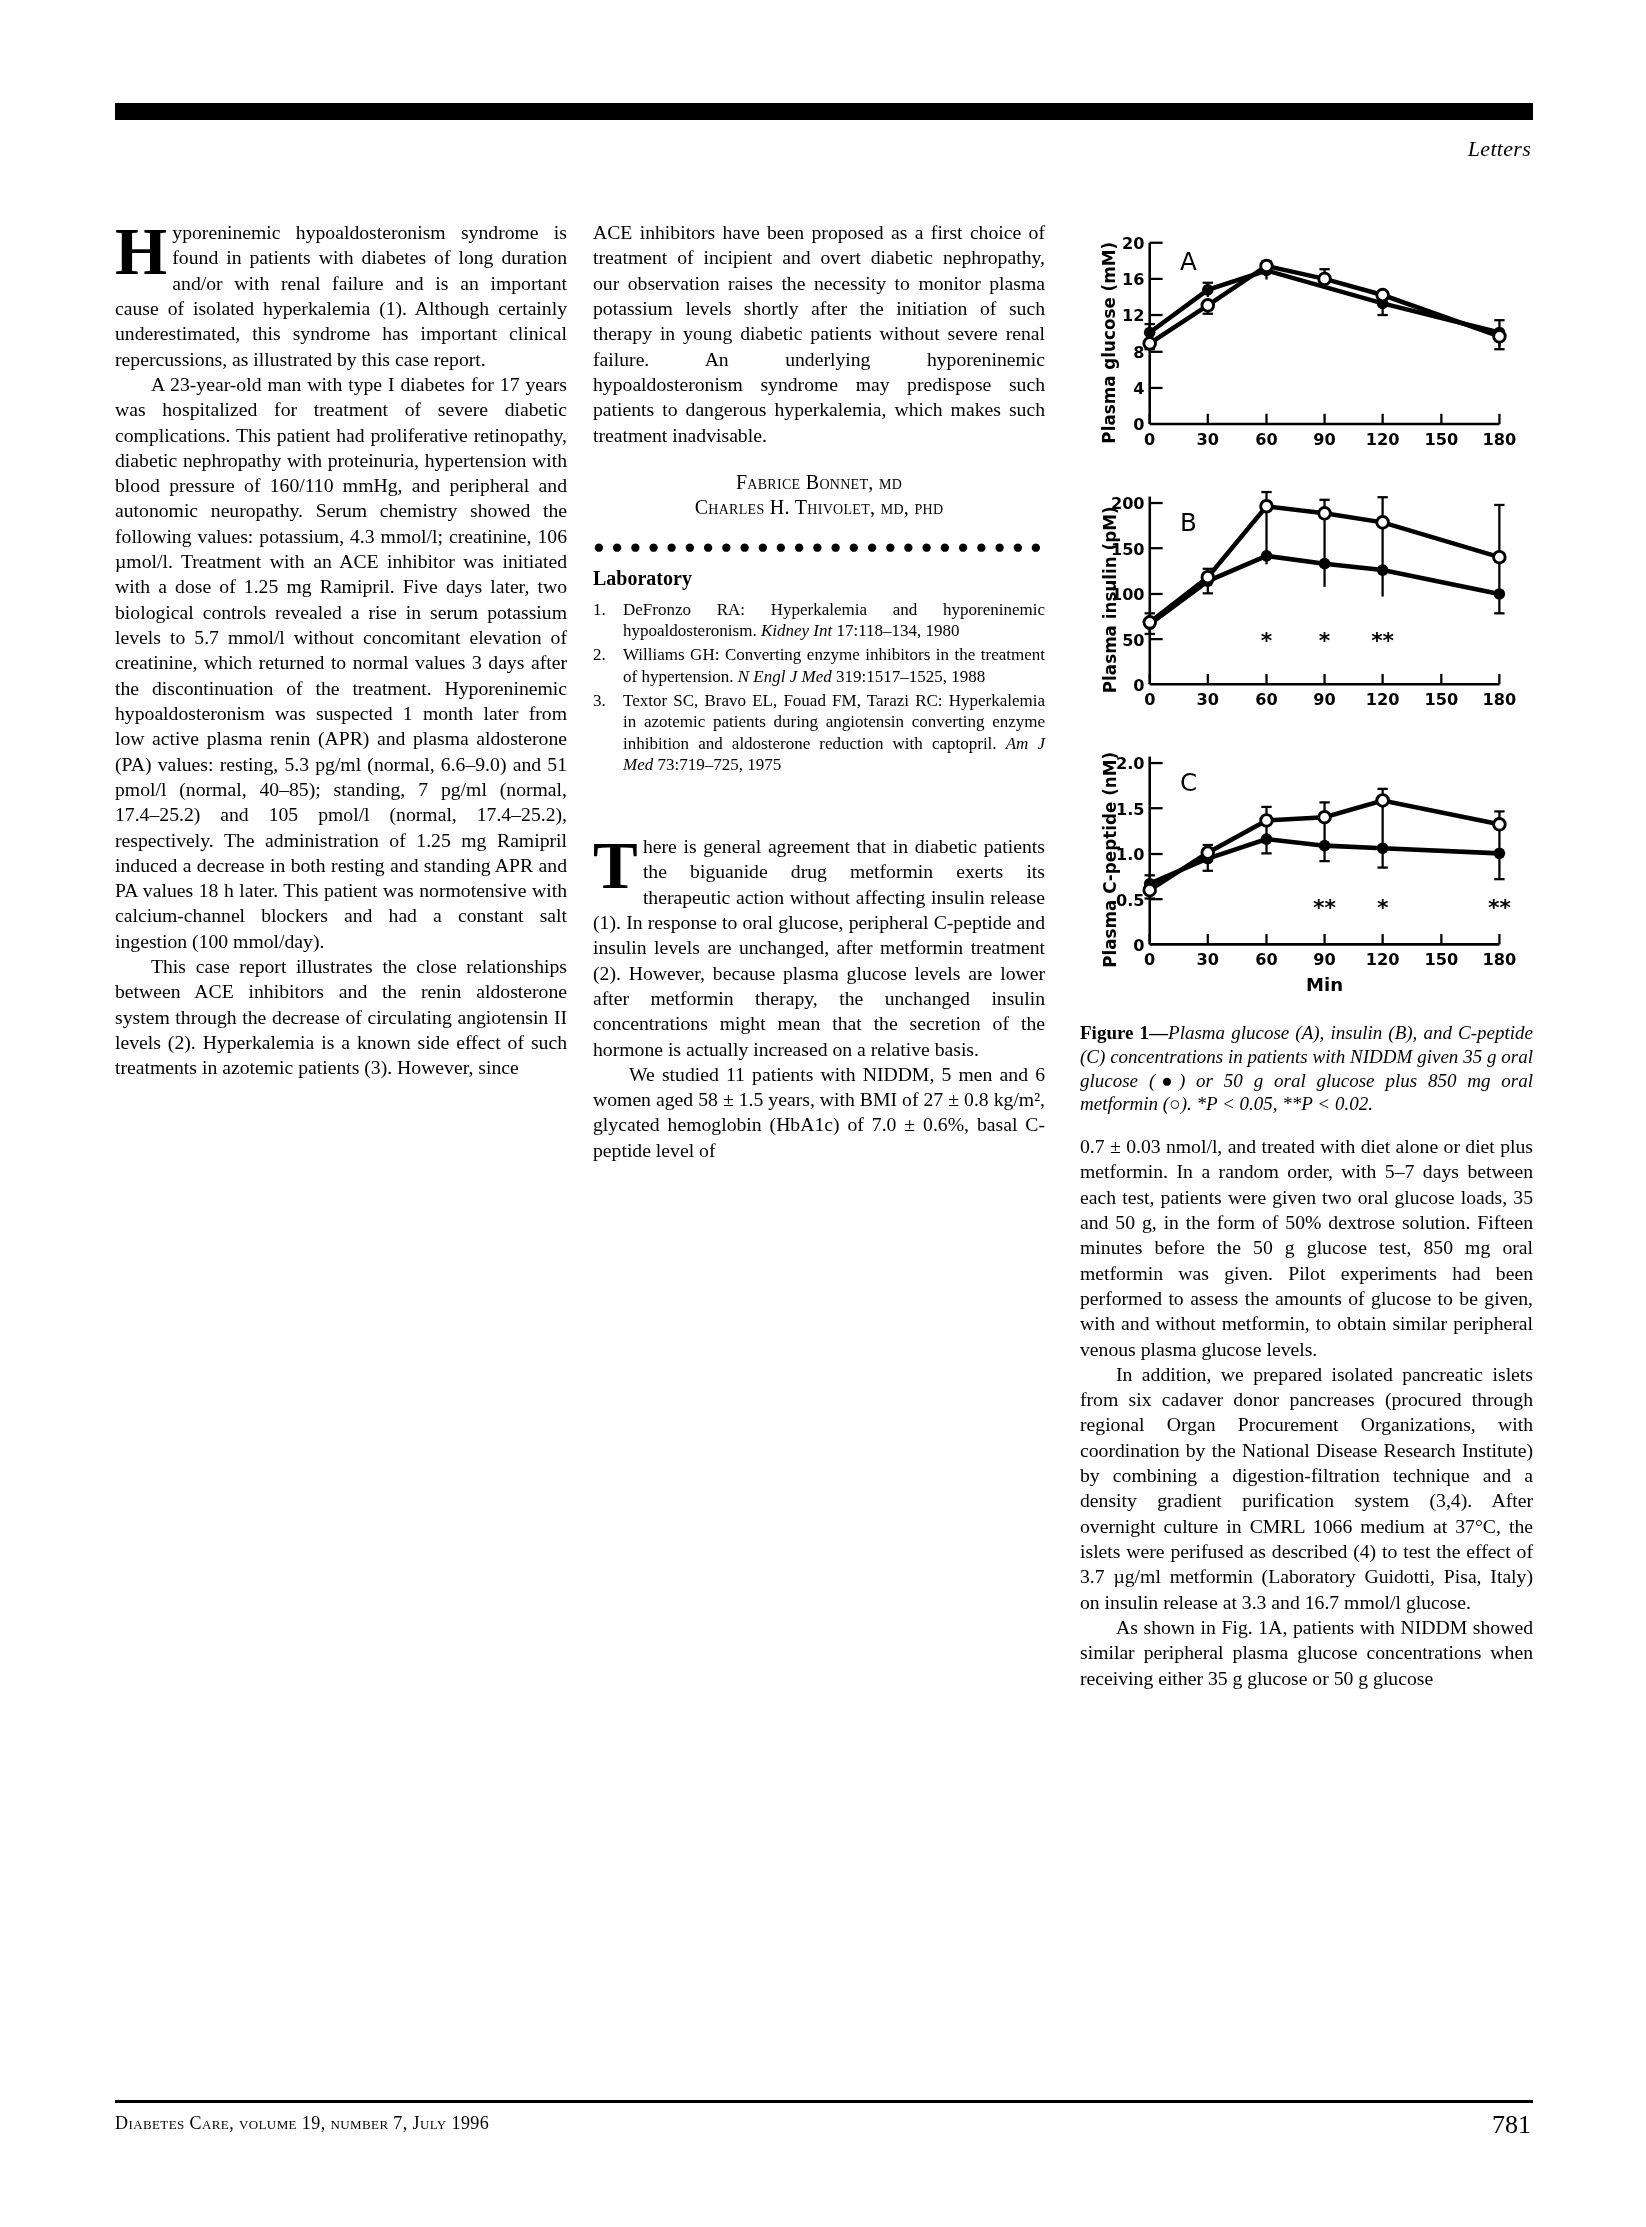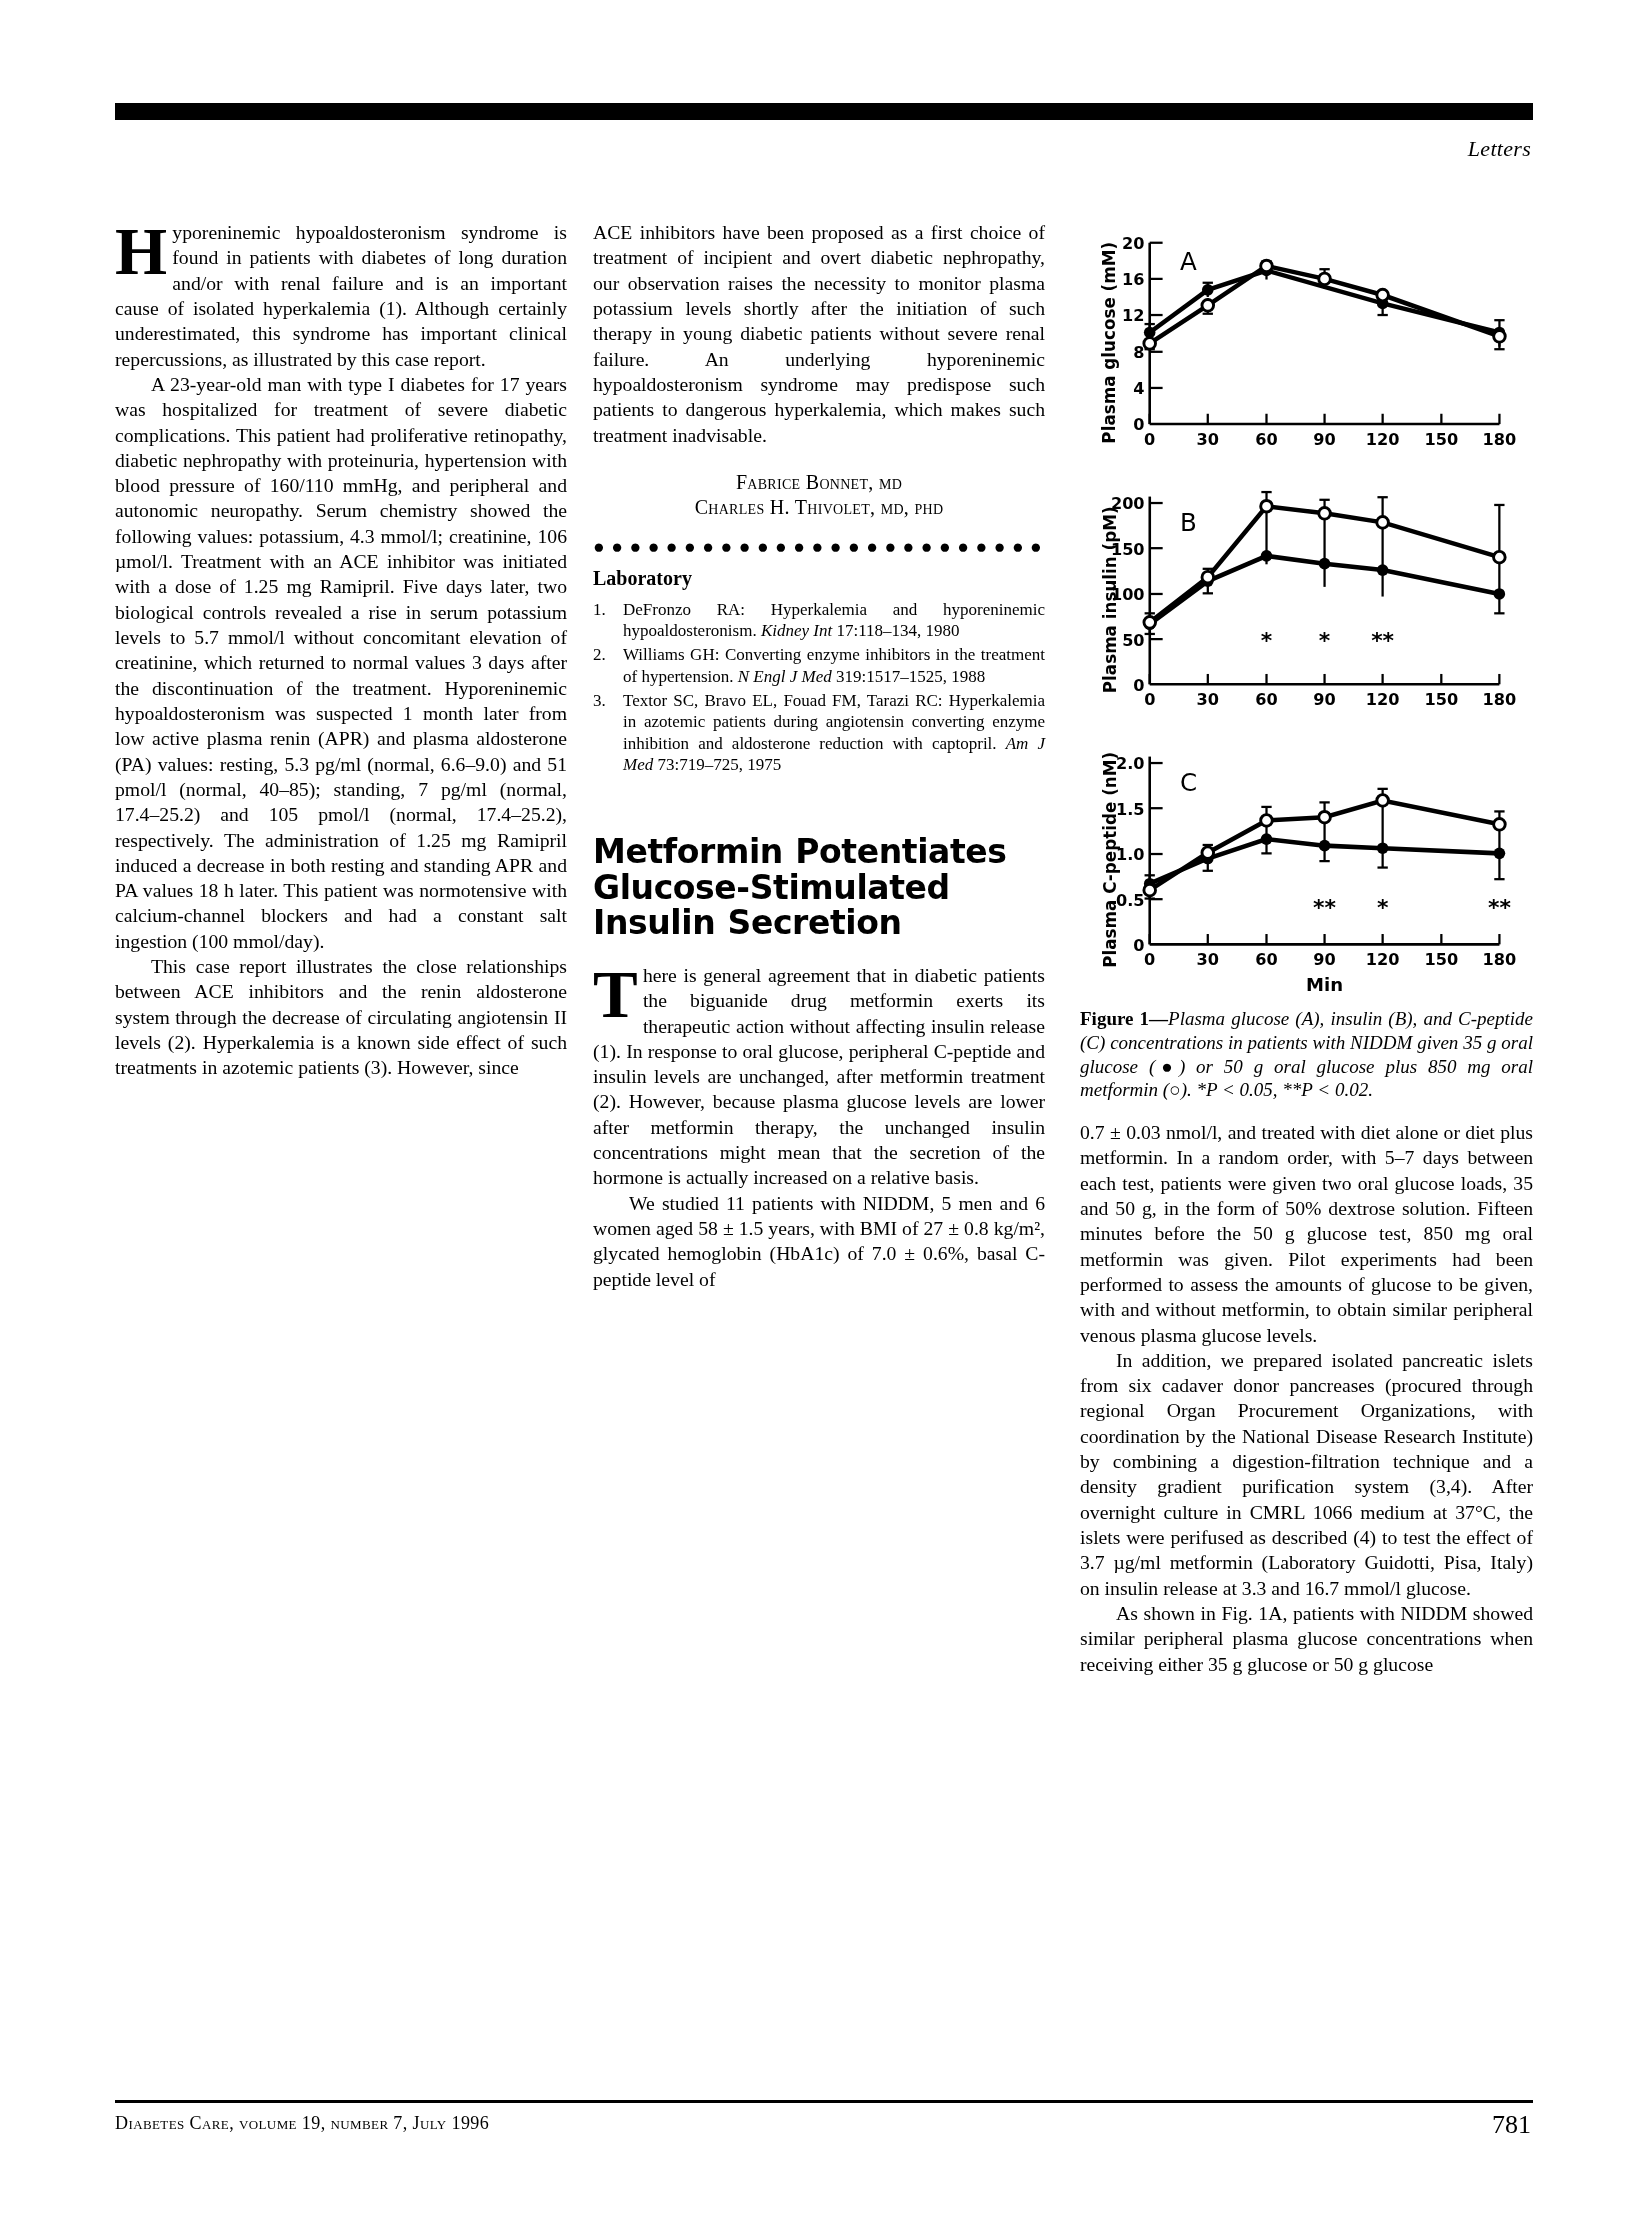--- a/index.html
+++ b/index.html
@@ -96,20 +96,21 @@
     position:relative;
     margin-bottom:2.6px;
   }
   ol.refs li .num { position:absolute; left:0; top:0; }
   ol.refs li i { font-style:italic; }
 
   
   .figure { position:relative; }
   .panel { position:relative; }
   .fig-caption {
+    margin-top:14px;
     font-size:19px; line-height:1.25;
     font-style:italic;
     text-align:justify;
   }
   .fig-caption b { font-style:normal; font-weight:bold; }
 
   .footer-rule {
     position:absolute; left:115px; top:2100px; width:1418px; height:3.2px;
     background:#000;
   }
@@ -163,21 +164,20 @@
       <li>
         <span class="num">2.</span><span>Williams GH: Converting enzyme inhibitors in the treatment of hypertension. </span><i>N Engl J Med</i><span> 319:1517–1525, 1988</span>
       </li>
       <li>
         <span class="num">3.</span><span>Textor SC, Bravo EL, Fouad FM, Tarazi RC: Hyperkalemia in azotemic patients during angiotensin converting enzyme inhibition and aldosterone reduction with captopril. </span><i>Am J Med</i><span> 73:719–725, 1975</span>
       </li>
     </ol>
 
     <div style="height:56px"></div>
 
-    <h1 class="art-title second">Metformin Potentiates Glucose-Stimulated Insulin Secretion</h1>
 
     <p class="body dropcap-wrap"><span class="dropcap">T</span><span>here is general agreement that in diabetic patients the biguanide drug metformin exerts its therapeutic action without affecting insulin release (1). In response to oral glucose, peripheral C-peptide and insulin levels are unchanged, after metformin treatment (2). However, because plasma glucose levels are lower after metformin therapy, the unchanged insulin concentrations might mean that the secretion of the hormone is actually increased on a relative basis.</span></p>
 
     <p class="body">We studied 11 patients with NIDDM, 5 men and 6 women aged 58 ± 1.5 years, with BMI of 27 ± 0.8 kg/m², glycated hemoglobin (HbA1c) of 7.0 ± 0.6%, basal C-peptide level of</p>
 
   </div>
 
   <div class="col col-3">
 
     <div class="figure">

